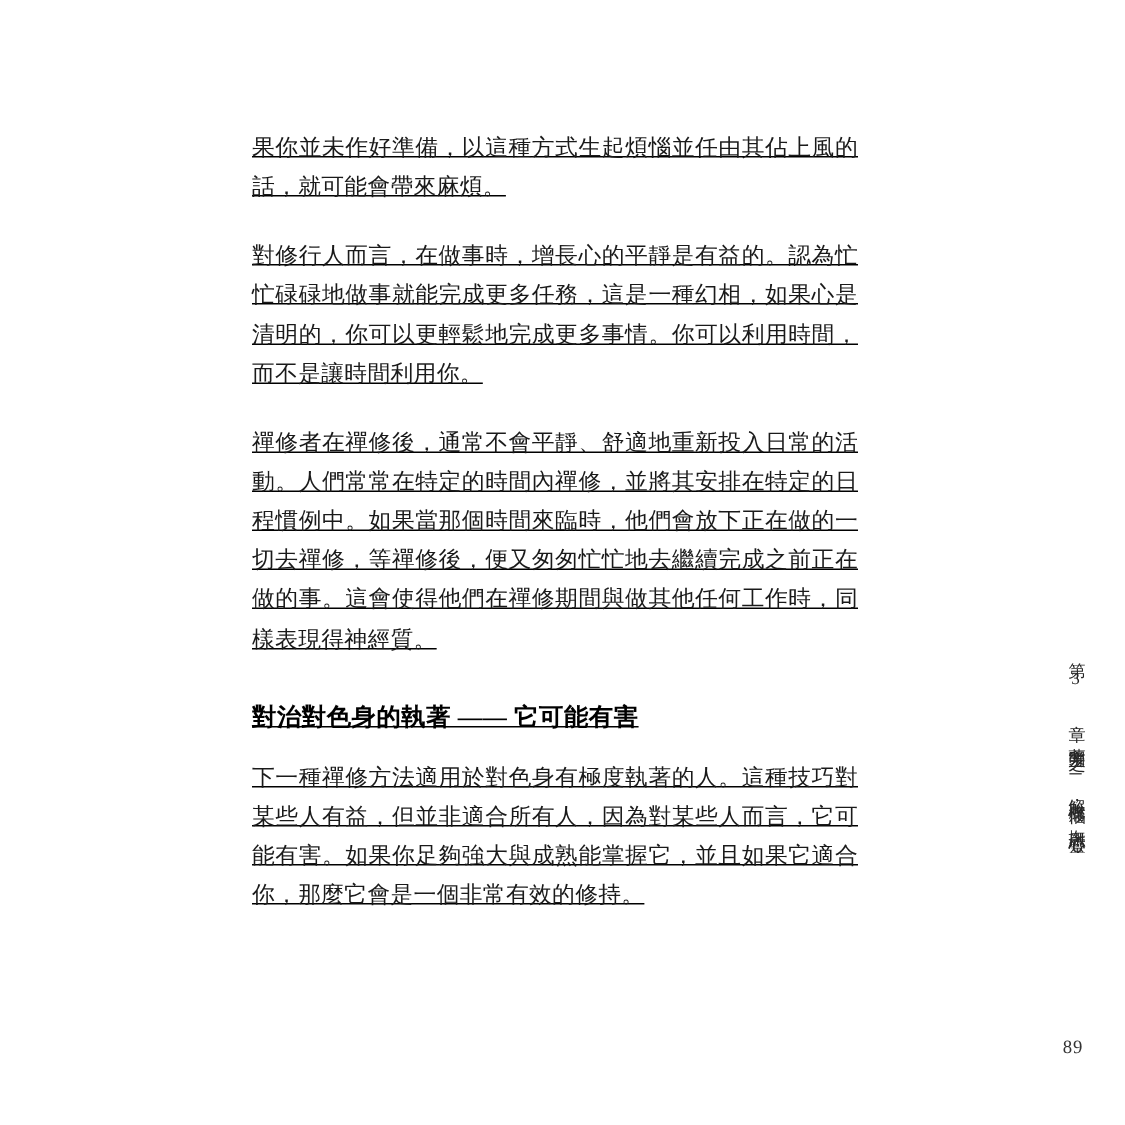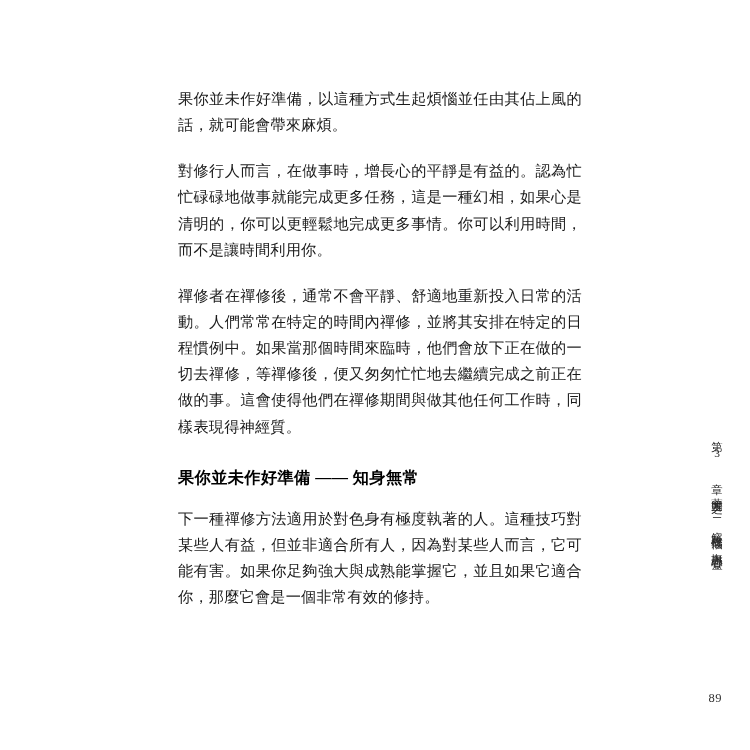--- a/index.html
+++ b/index.html
@@ -15,23 +15,24 @@
   }
   .page {
     position: relative;
     width: 750px;
     height: 750px;
     background: #ffffff;
     box-sizing: border-box;
   }
   .content {
     position: absolute;
-    left: 178px;
+    left: 168px;
     top: 86px;
     width: 404px;
+    text-decoration: underline;
   }
   p.para {
     margin: 0 0 20px 0;
     font-size: 15.2px;
     line-height: 1.72;
     color: #1a1a1a;
     text-align: justify;
     text-justify: inter-ideograph;
     letter-spacing: 0.2px;
   }
@@ -74,21 +75,21 @@
 </head>
 <body>
 
 <div class="page">
 
   <div class="content">
     <p class="para">果你並未作好準備，以這種方式生起煩惱並任由其佔上風的話，就可能會帶來麻煩。</p>
     <p class="para">對修行人而言，在做事時，增長心的平靜是有益的。認為忙忙碌碌地做事就能完成更多任務，這是一種幻相，如果心是清明的，你可以更輕鬆地完成更多事情。你可以利用時間，而不是讓時間利用你。</p>
     <p class="para">禪修者在禪修後，通常不會平靜、舒適地重新投入日常的活動。人們常常在特定的時間內禪修，並將其安排在特定的日程慣例中。如果當那個時間來臨時，他們會放下正在做的一切去禪修，等禪修後，便又匆匆忙忙地去繼續完成之前正在做的事。這會使得他們在禪修期間與做其他任何工作時，同樣表現得神經質。</p>
 
-    <h2 class="section-heading">果你並未作好準備 —— 知身無常</h2>
+    <h2 class="section-heading">對治對色身的執著 —— 它可能有害</h2>
 
     <p class="para">下一種禪修方法適用於對色身有極度執著的人。這種技巧對某些人有益，但並非適合所有人，因為對某些人而言，它可能有害。如果你足夠強大與成熟能掌握它，並且如果它適合你，那麼它會是一個非常有效的修持。</p>
 
   </div>
 
   <div class="side-title">第 3 章　藥方明之二──解脫痛惱，撫慰心靈</div>
 
   <div class="page-number">89</div>
 
 </div>

